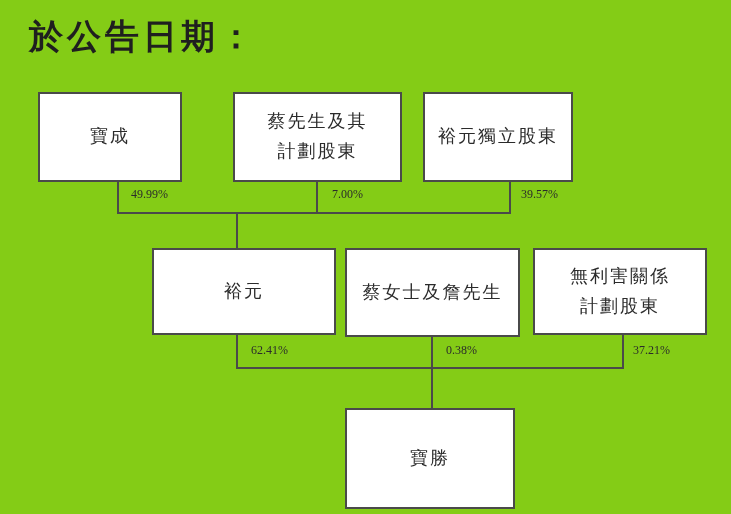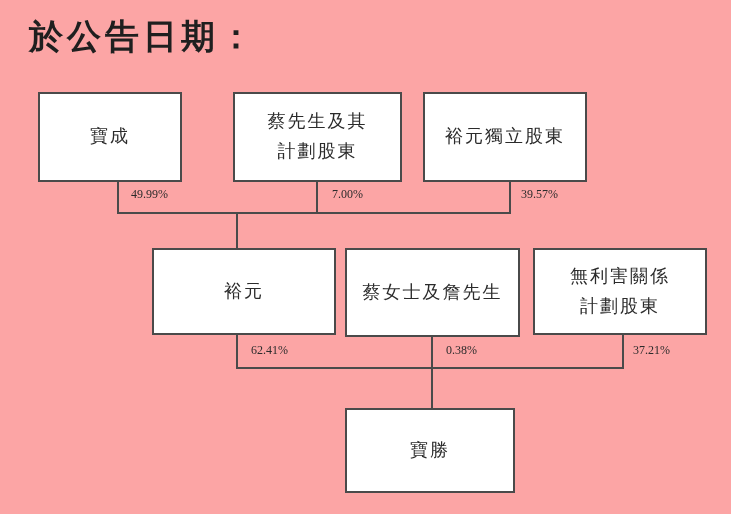--- a/index.html
+++ b/index.html
@@ -4,21 +4,21 @@
 <style>
   html, body {
     margin: 0;
     padding: 0;
     background: #ffffff;
   }
   #root {
     position: relative;
     width: 731px;
     height: 514px;
-    background: #fca5a5;
+    background: #84cc16;
     overflow: hidden;
     font-family: "Liberation Serif", "DejaVu Serif", serif;
   }
   .page-title {
     position: absolute;
     left: 29px;
     top: 14px;
     margin: 0;
     font-family: "Liberation Sans", "DejaVu Sans", sans-serif;
     font-weight: bold;
@@ -40,27 +40,27 @@
     font-size: 18px;
     letter-spacing: 2px;
     line-height: 1.65;
     color: #2b2b2b;
     text-align: center;
     white-space: pre-line;
   }
   
   #node-pou-chen        { left: 38px;  top: 92px;  width: 144px; height: 90px; }
   #node-tsai-companies  { left: 233px; top: 92px;  width: 169px; height: 90px; }
-  #node-yy-independent  { left: 423px; top: 92px;  width: 164px; height: 90px; }
+  #node-yy-independent  { left: 423px; top: 92px;  width: 150px; height: 90px; }
   
   #node-yue-yuen        { left: 152px; top: 248px; width: 184px; height: 87px; }
   #node-tsai-chan       { left: 345px; top: 248px; width: 175px; height: 89px; }
   #node-disinterested   { left: 533px; top: 248px; width: 174px; height: 87px; }
   
-  #node-pou-sheng       { left: 345px; top: 408px; width: 170px; height: 85px; }
+  #node-pou-sheng       { left: 345px; top: 408px; width: 170px; height: 101px; }
 
   .pct {
     position: absolute;
     font-size: 12px;
     color: #2b2b2b;
     white-space: nowrap;
     line-height: 1;
   }
   #pct-pou-chen       { left: 131px; top: 188px; }
   #pct-tsai-companies { left: 332px; top: 188px; }

